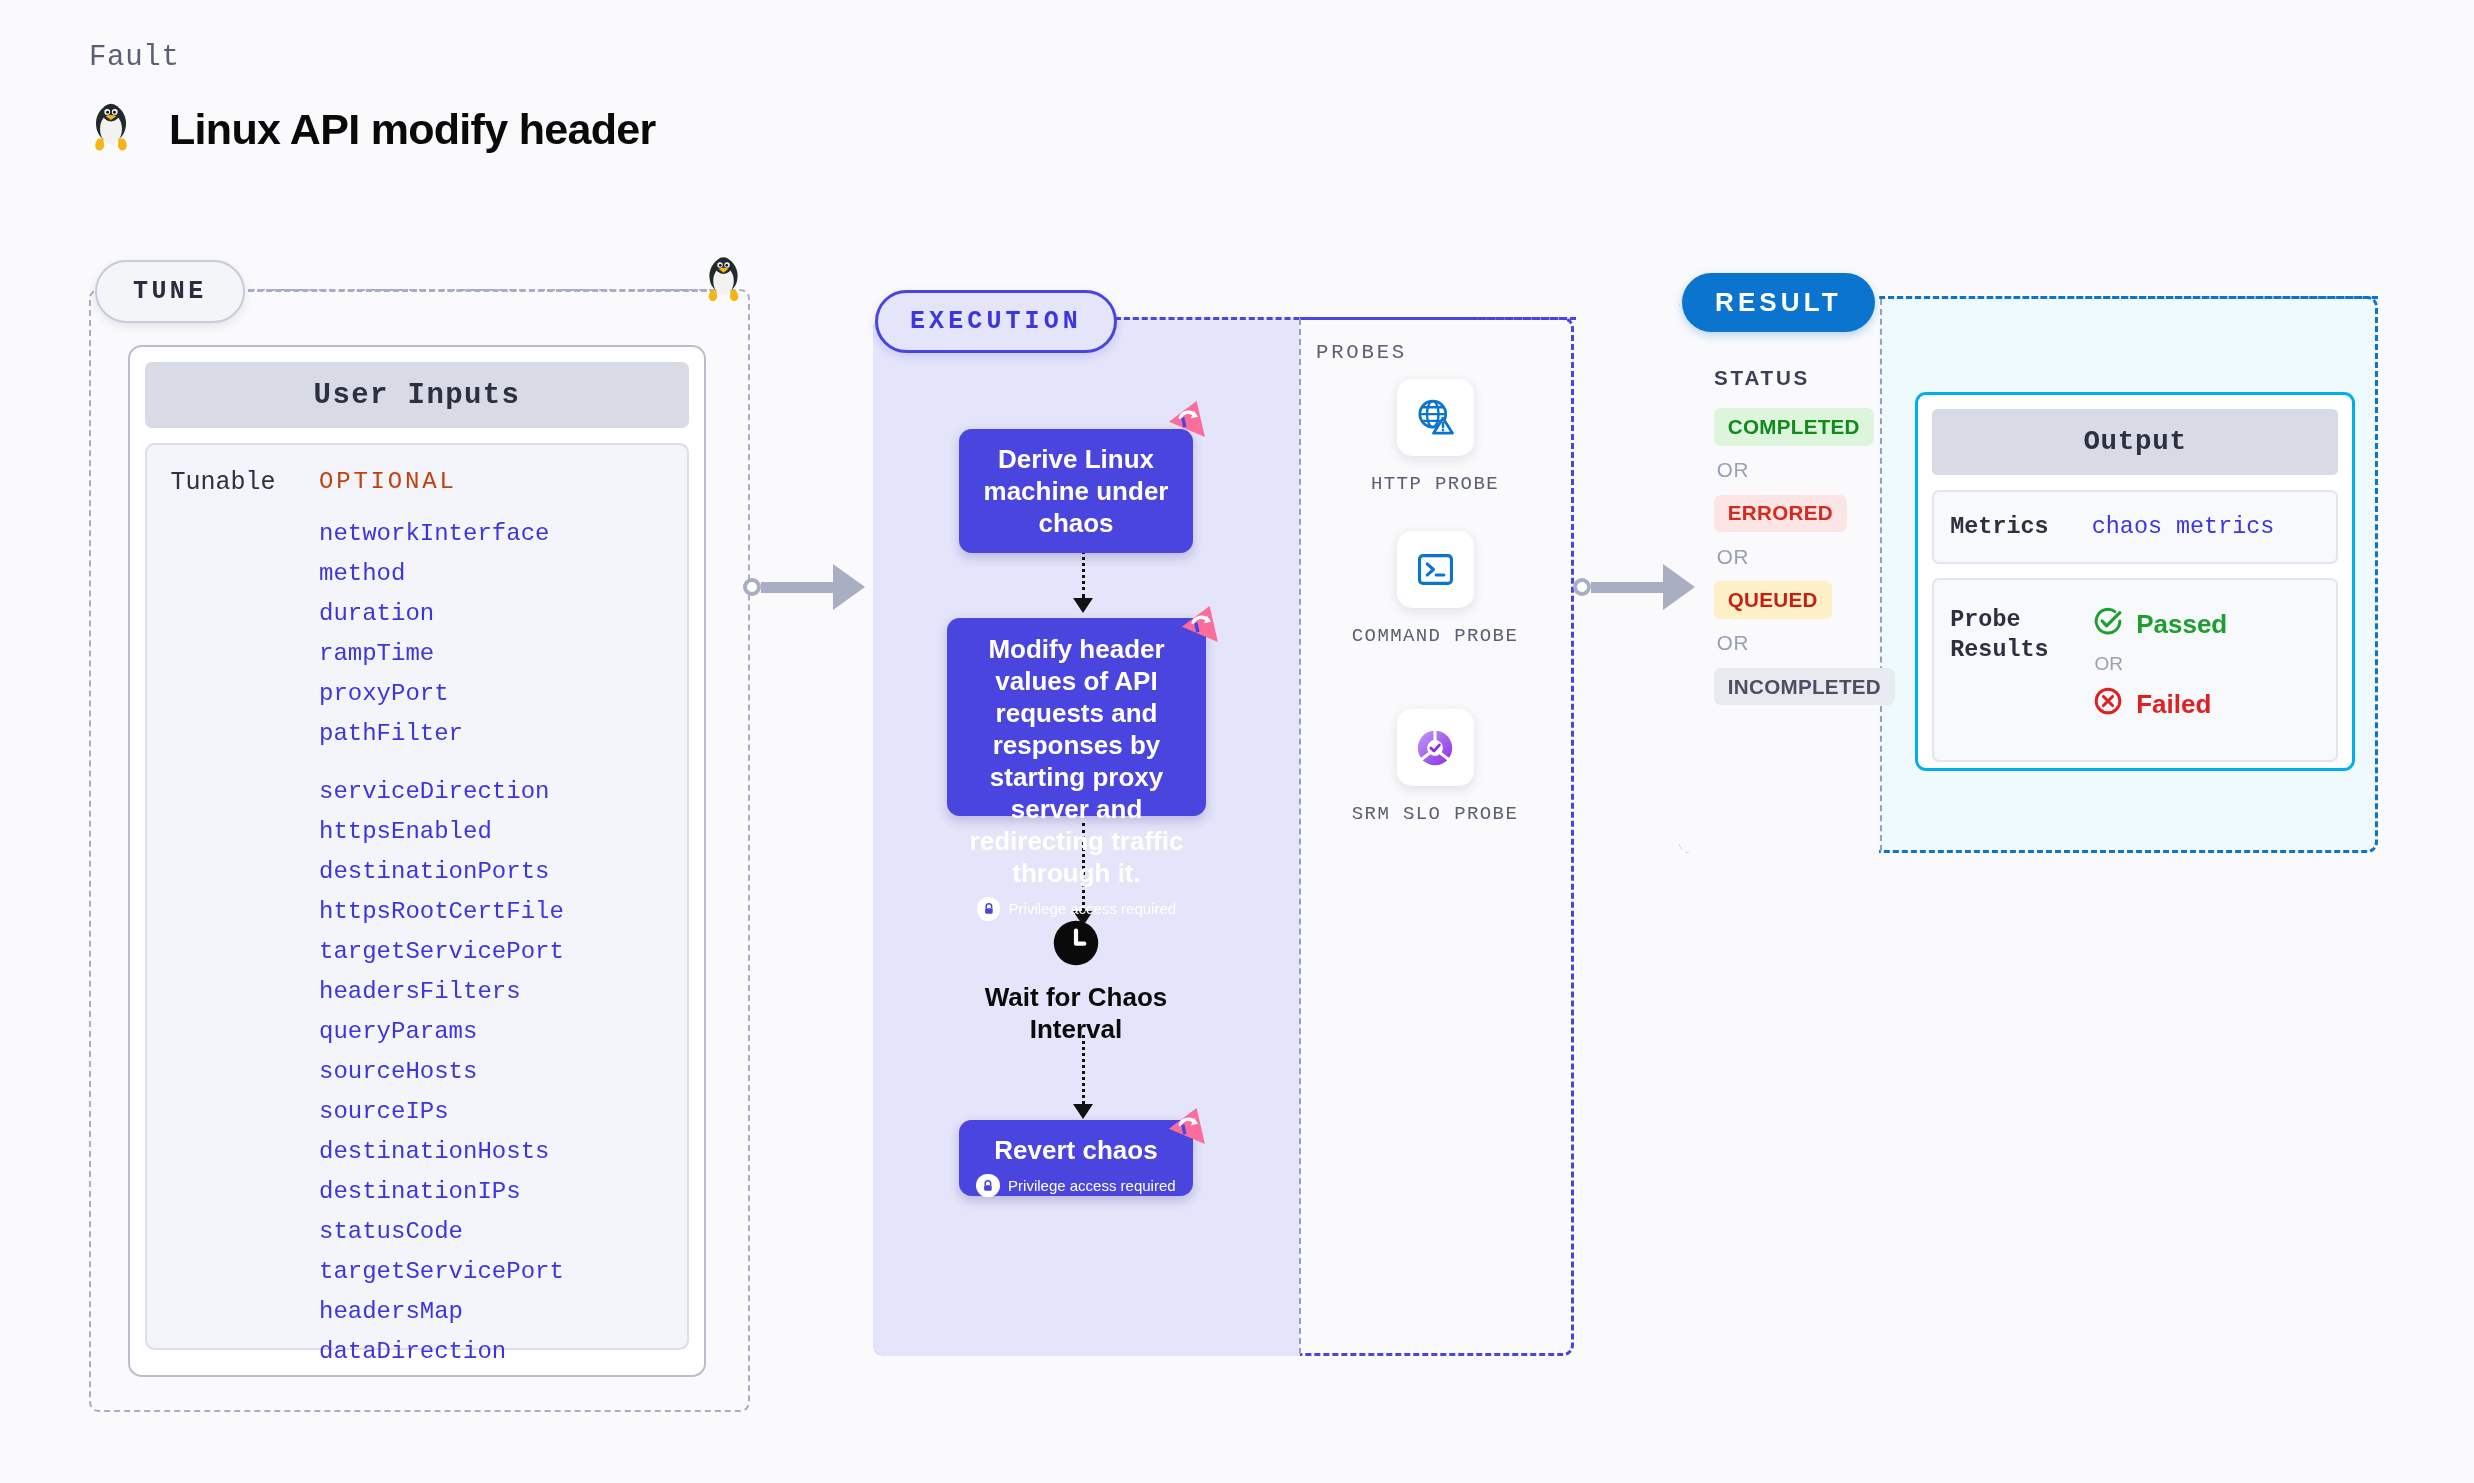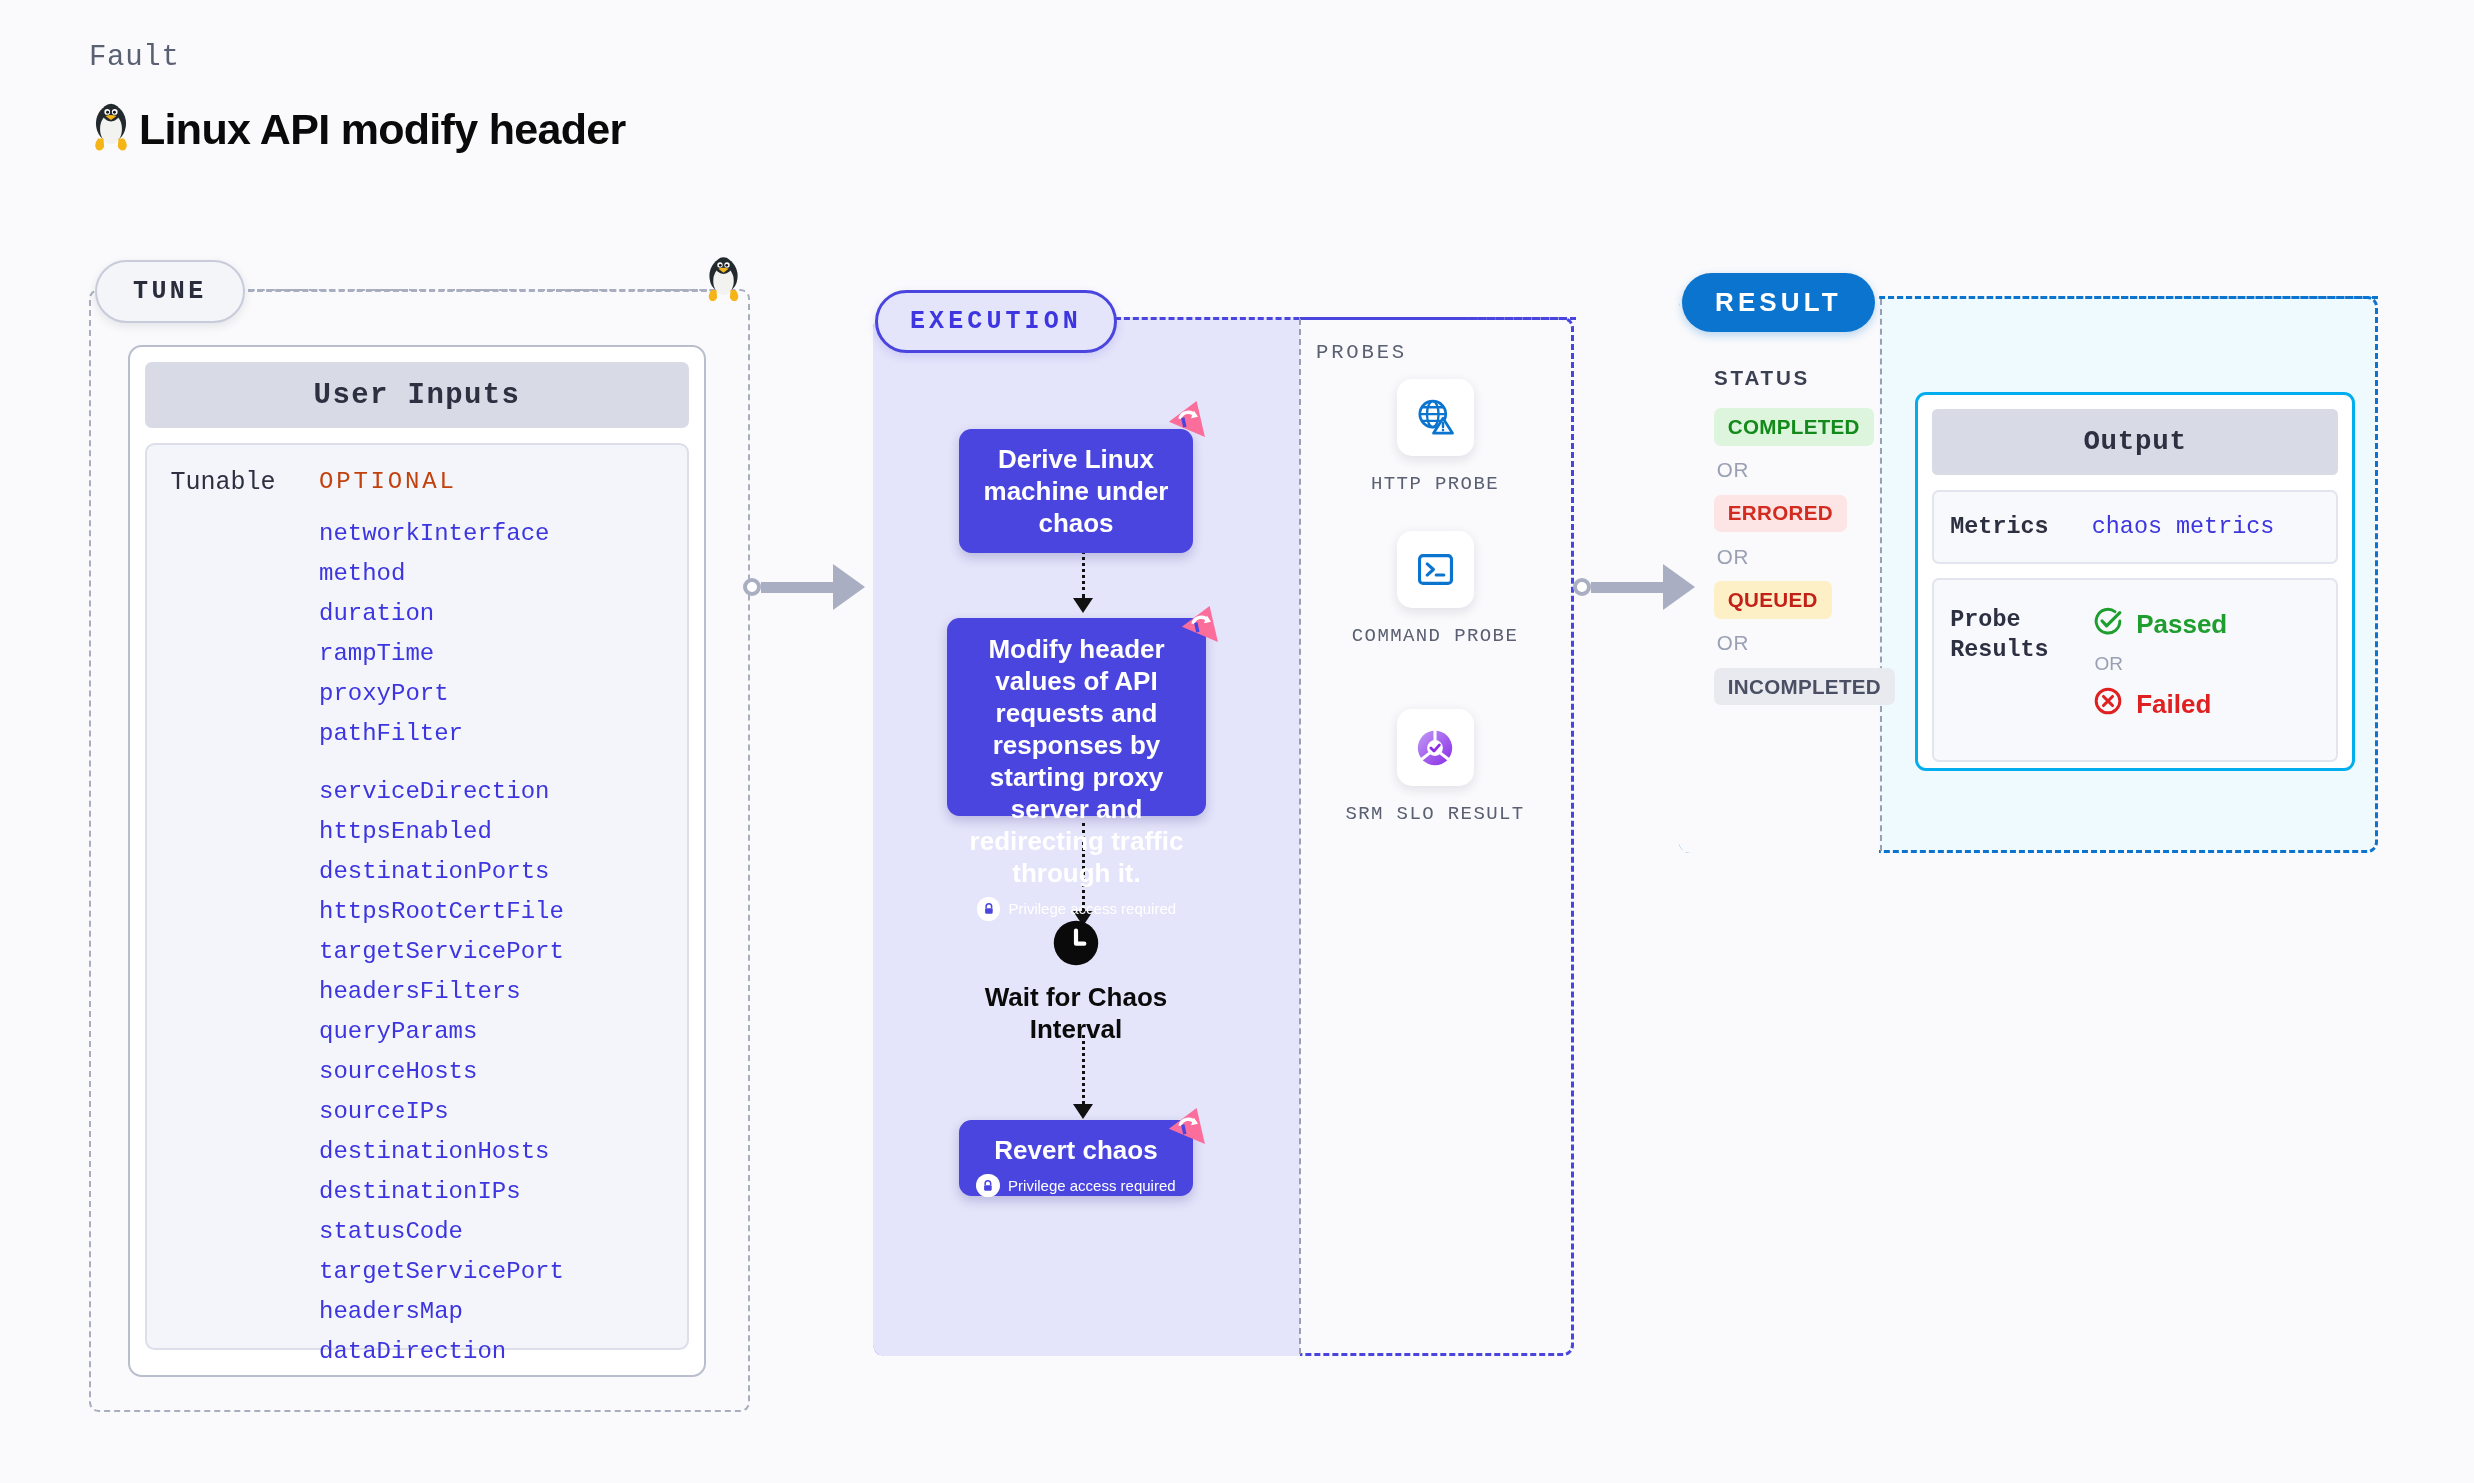--- a/index.html
+++ b/index.html
@@ -15,21 +15,21 @@
 
   
   #page-header { position: absolute; left: 89px; top: 41px; }
   #fault-kicker {
     font-family: "Liberation Mono", monospace;
     font-size: 29px;
     color: #5A6072;
     letter-spacing: 0.7px;
   }
   #fault-title-row {
-    display: flex; align-items: center; gap: 6px;
+    display: flex; align-items: center; gap: 36px;
     margin-top: 29px;
   }
   #fault-title {
     font-size: 43px; font-weight: bold; color: #0A0A0A;
     letter-spacing: -0.7px;
   }
 
   
   .tux { display:block; }
 
@@ -578,21 +578,21 @@
           <stop offset="0%" stop-color="#C09BF5"></stop>
           <stop offset="100%" stop-color="#8A2BE6"></stop>
         </linearGradient>
       </defs>
       <circle cx="32" cy="32" r="25" fill="url(#sloGrad)"></circle>
       <path d="M32 7 V25 M13 48 L26 38 M51 48 L38 38" stroke="#FFFFFF" stroke-width="4.5" stroke-linecap="round"></path>
       <circle cx="32" cy="32" r="11.5" fill="#FFFFFF"></circle>
       <path d="M26 32 L30.5 36.5 L38.5 27.5" stroke="#8A2BE6" stroke-width="4" fill="none" stroke-linecap="round" stroke-linejoin="round"></path>
     </svg>
   </div>
-  <div class="probe-label">SRM SLO RESULT</div>
+  <div class="probe-label">SRM SLO PROBE</div>
 </div>
 
 <div class="connector" id="connector-exec-result">
   <div class="conn-dot"></div>
   <div class="conn-line" style="width:72px"></div>
   <div class="conn-head"></div>
 </div>
 
 <div id="result-left-fill"></div>
 <div id="result-right-fill"></div>

